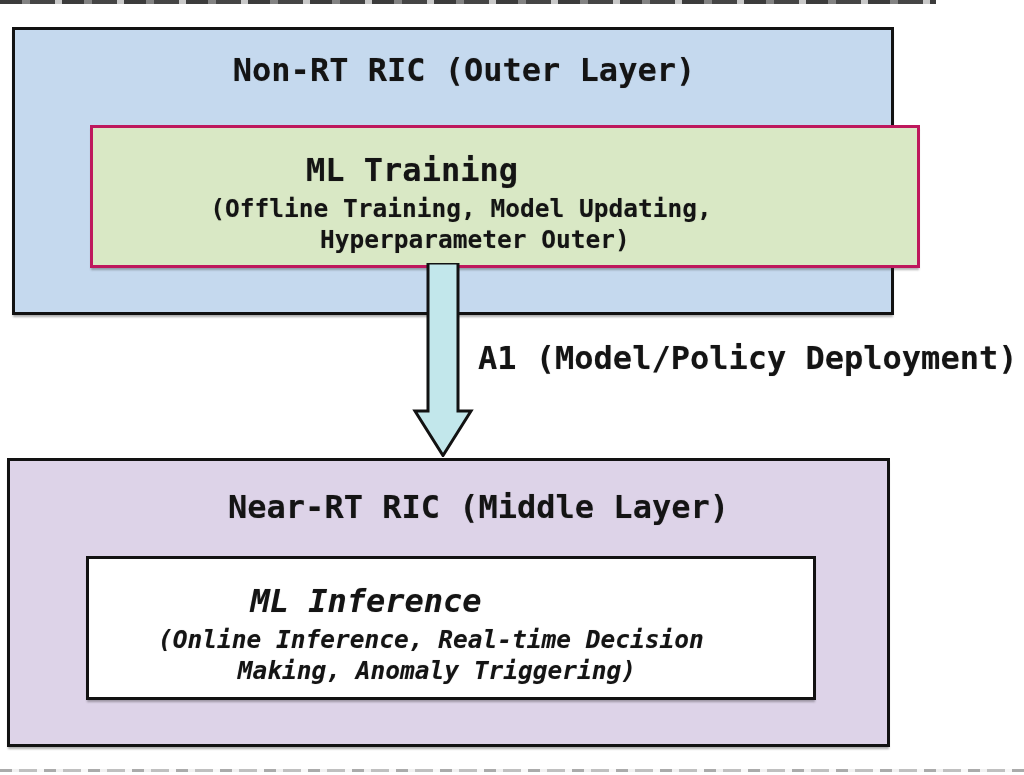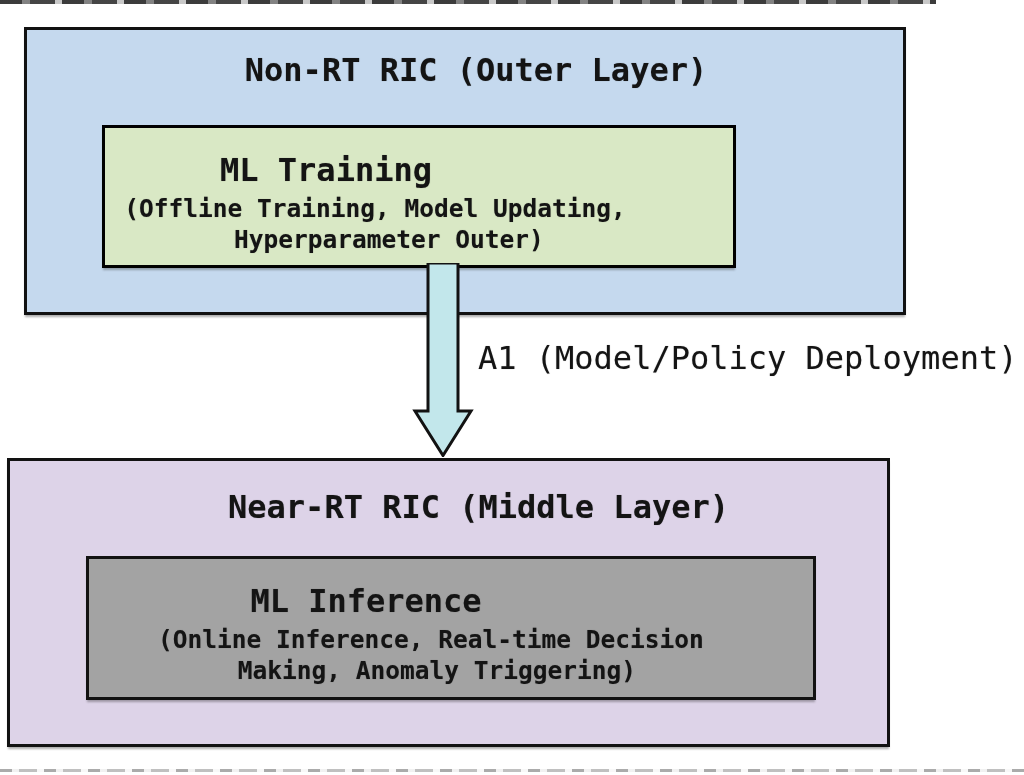--- a/index.html
+++ b/index.html
@@ -27,36 +27,36 @@
   .subtitle .line{
     width:max-content;margin:0 auto;
   }
   .subtitle{
     position:absolute;left:0;right:0;
     font-size:24.5px;line-height:31px;font-weight:bold;
     text-shadow:0 0 1px rgba(20,20,20,.3);
     white-space:nowrap;
   }
   
-  #top-box{left:24px;top:27px;width:882px;height:288px;}
+  #top-box{left:12px;top:27px;width:882px;height:288px;}
   #top-box .box-title{top:20px;}
   #top-box .box-title .t{transform:translateX(11px);}
   
-  #ml-training-box{position:absolute;left:75px;top:95px;width:634px;height:143px;
-    border:3px solid #000000;box-sizing:border-box;box-shadow:0 3px 2px -1px rgba(40,40,40,.35);}
+  #ml-training-box{position:absolute;left:75px;top:95px;width:830px;height:143px;
+    border:3px solid #be185d;box-sizing:border-box;box-shadow:0 3px 2px -1px rgba(40,40,40,.35);}
   #ml-training-box .box-title{top:22px;}
   #ml-training-box .box-title .t{transform:translateX(-93px);}
   #ml-training-box .subtitle{top:65px;}
   #ml-training-box .subtitle .line1{transform:translateX(-44px);}
   #ml-training-box .subtitle .line2{transform:translateX(-30px);}
   
   #arrow-svg{position:absolute;left:405px;top:263px;z-index:5;}
   #arrow-label{
     position:absolute;left:478px;top:338px;
-    font-size:32px;line-height:40px;font-weight:normal;
+    font-size:32px;line-height:40px;font-weight:bold;
     text-shadow:0 0 1px rgba(20,20,20,.35);white-space:nowrap;text-align:right;
   }
   
   #bottom-box{left:7px;top:458px;width:883px;height:289px;}
   #bottom-box .box-title{top:26px;}
   #bottom-box .box-title .t{transform:translateX(30px);}
   
   #ml-inference-box{position:absolute;left:76px;top:95px;width:730px;height:144px;
     border:3px solid #121212;box-sizing:border-box;box-shadow:0 3px 2px -1px rgba(40,40,40,.35);}
   #ml-inference-box .box-title{top:22px;}
@@ -105,21 +105,21 @@
   <svg id="arrow-svg" width="76" height="194" viewBox="0 0 76 194">
     <path d="M23,0 L23,148 L10,148 L38,192.5 L66,148 L53,148 L53,0 Z" stroke="#121212" stroke-width="3" stroke-linejoin="miter" fill="#C2E7EB"></path>
   </svg>
   <div id="arrow-label">A1 (Model/Policy Deployment)</div>
 
   <div id="bottom-box" class="box" style="background-color: rgb(221, 211, 232);">
     <div class="box-title">
       <div class="t">Near-RT RIC (Middle Layer)</div>
     </div>
 
-    <div id="ml-inference-box" style="background-color: #a3a3a3;">
+    <div id="ml-inference-box" style="background-color: #ffffff; font-style: italic;">
       <div class="box-title">
         <div class="t">ML Inference</div>
       </div>
       <div class="subtitle">
         <div class="line line1">(Online Inference, Real-time Decision</div>
         <div class="line line2">Making, Anomaly Triggering)</div>
       </div>
     </div>
   </div>
 

